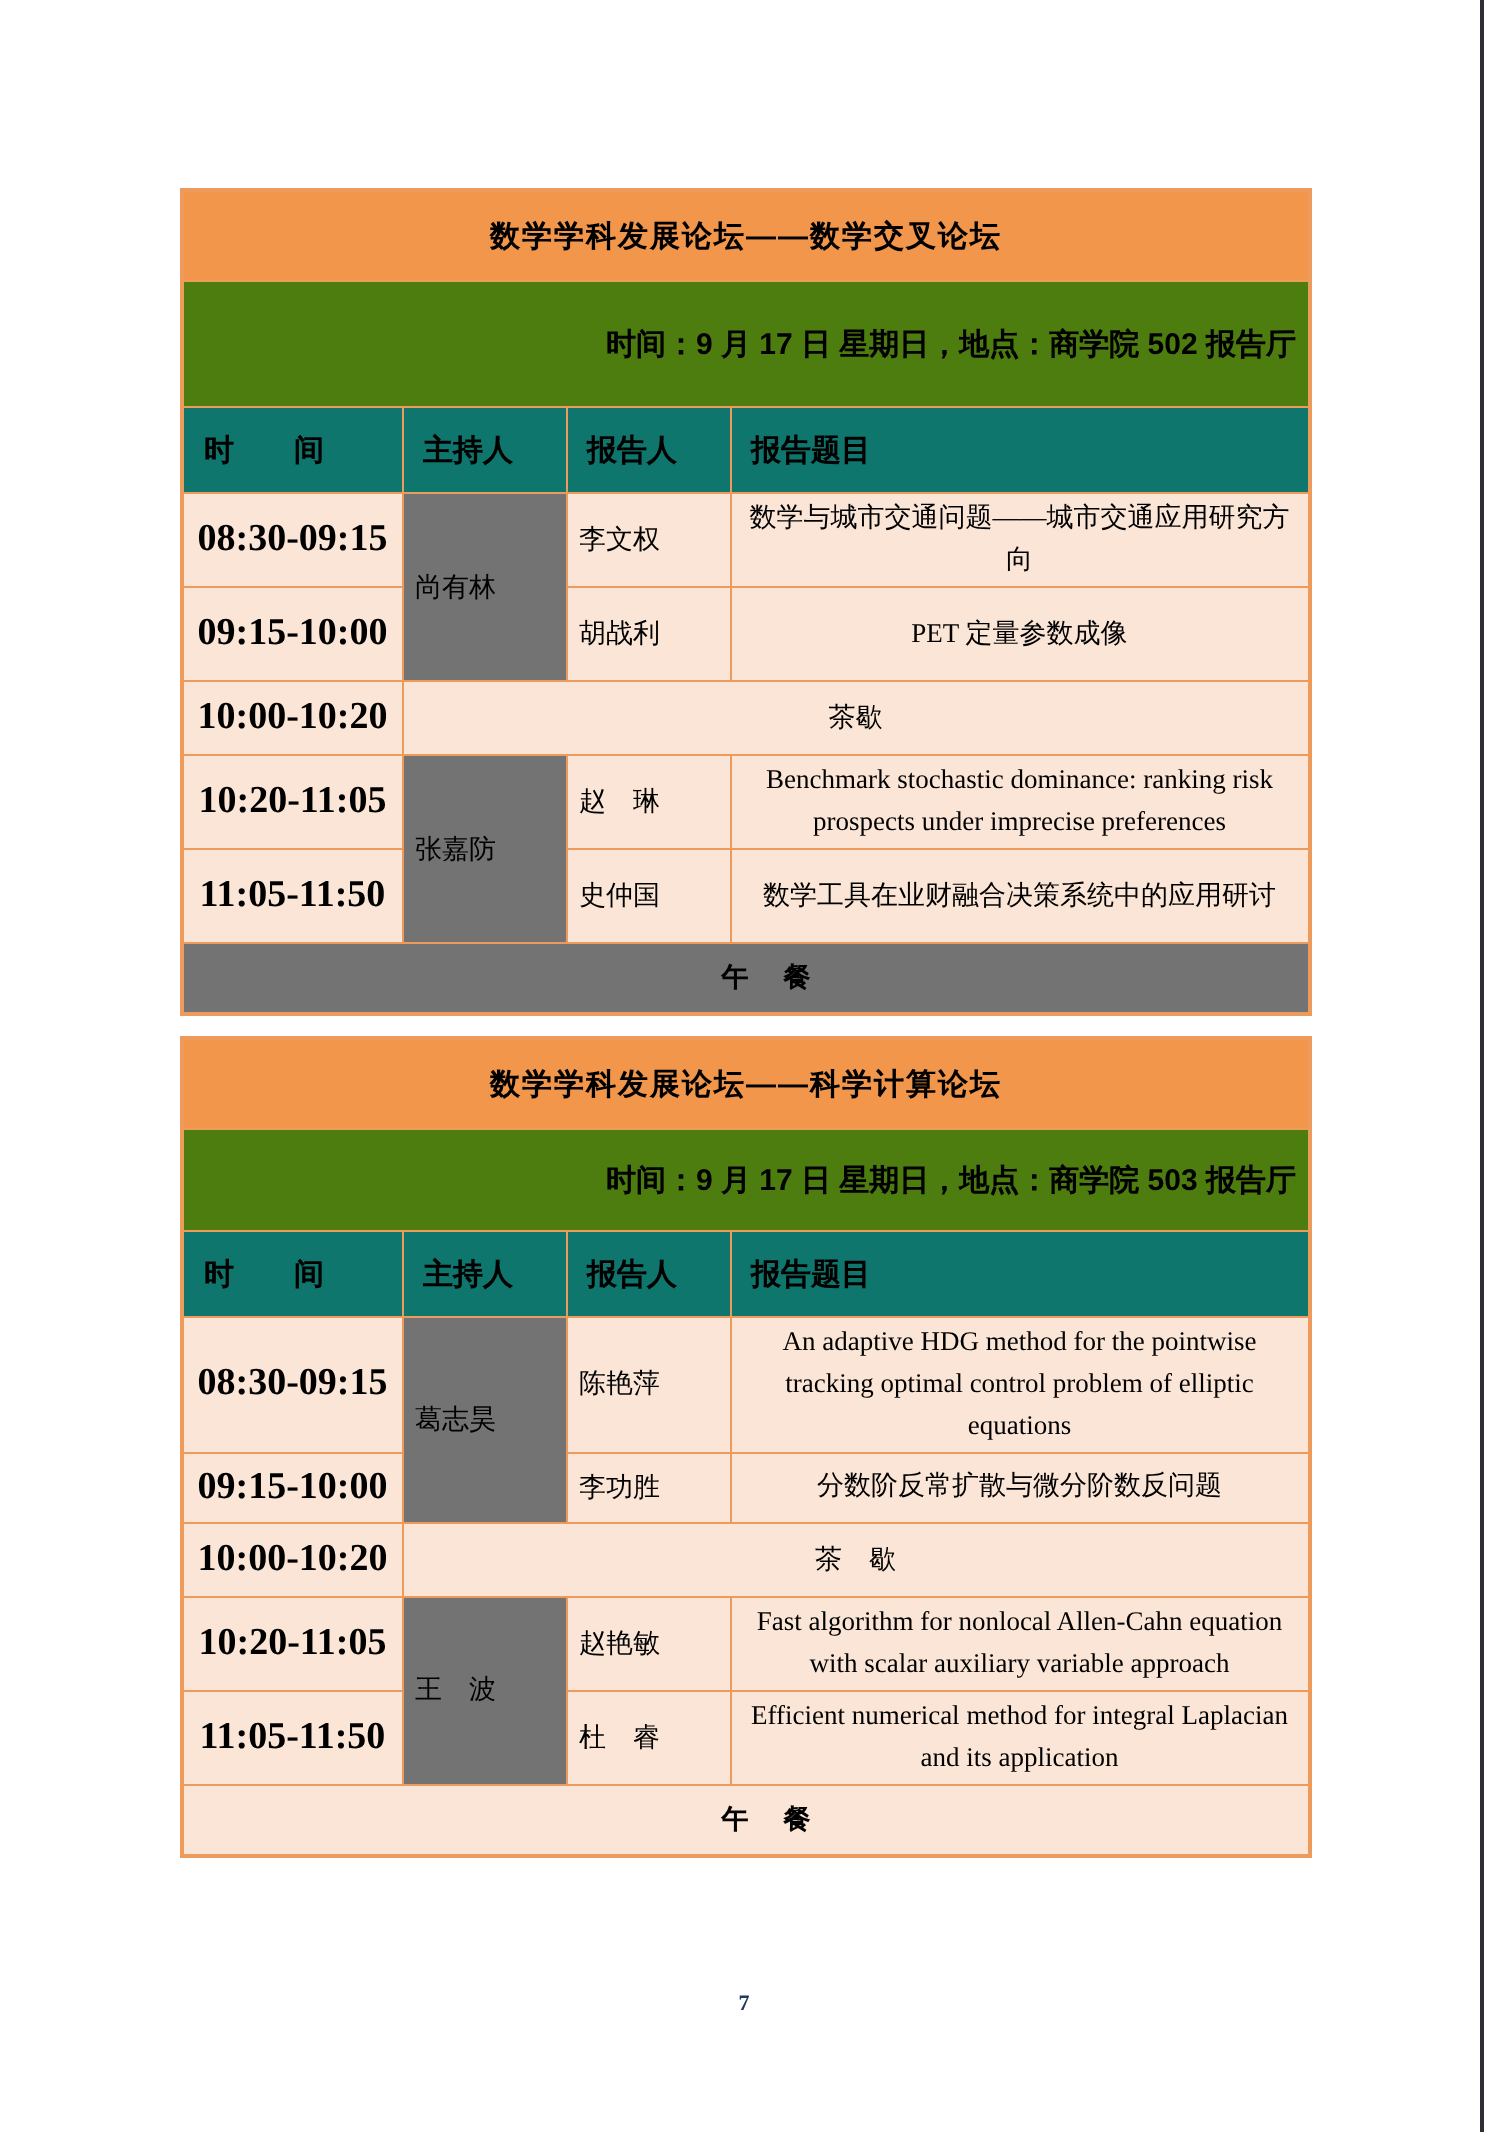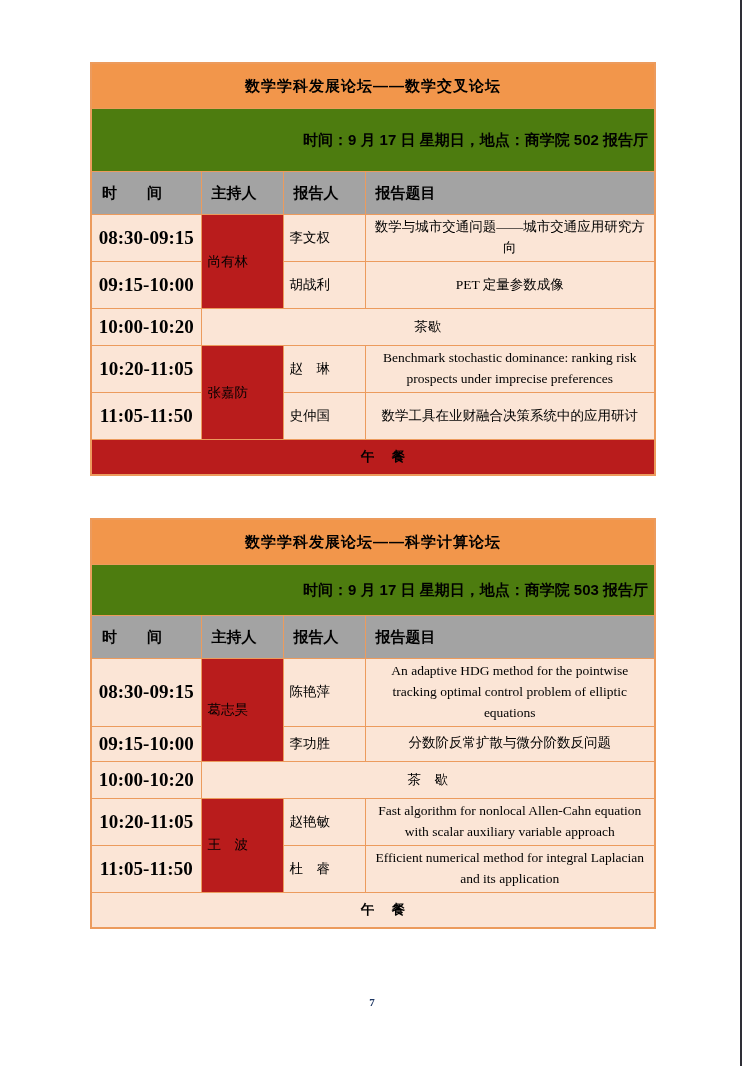--- a/index.html
+++ b/index.html
@@ -15,21 +15,21 @@
   .edge-line {
     position:absolute; top:0; right:2px; width:2px; height:1066px;
     background:#2e2e36;
   }
 
   table.forum {
     position:absolute; left:90px; width:564px;
     border-collapse:collapse; table-layout:fixed;
     border:2px solid #EC9B5D;
   }
-  #forum-table-1 { top:62px; }
+  #forum-table-1 { top:94px; }
   #forum-table-2 { top:518px; }
 
   table.forum td, table.forum th {
     border:1px solid #EC9B5D;
     padding:2px 6px;
     color:#000;
     vertical-align:middle;
   }
 
   .title-cell {
@@ -44,32 +44,32 @@
   }
   .info-cell {
     background:#4d7c0f;
     font-family:"Liberation Sans", sans-serif;
     font-weight:bold;
     font-size:15px;
     text-align:right;
     height:58px;
   }
   table.forum th {
-    background:#a3a3a3;
+    background:#0f766e;
     font-family:"Liberation Sans", sans-serif;
     font-weight:bold;
     font-size:15px;
     text-align:left;
     padding-left:10px;
     height:38px;
   }
   th.th-center { text-align:center; padding-left:6px; }
 
   td.peach { background:#FBE5D6; }
-  td.white { background:#b91c1c; }
+  td.white { background:#737373; }
 
   td.time-cell {
     font-weight:bold;
     font-size:19px;
     text-align:center;
     font-family:"Liberation Serif", serif;
   }
   td.host-cell, td.speaker-cell {
     font-size:13.5px;
     text-align:left;

